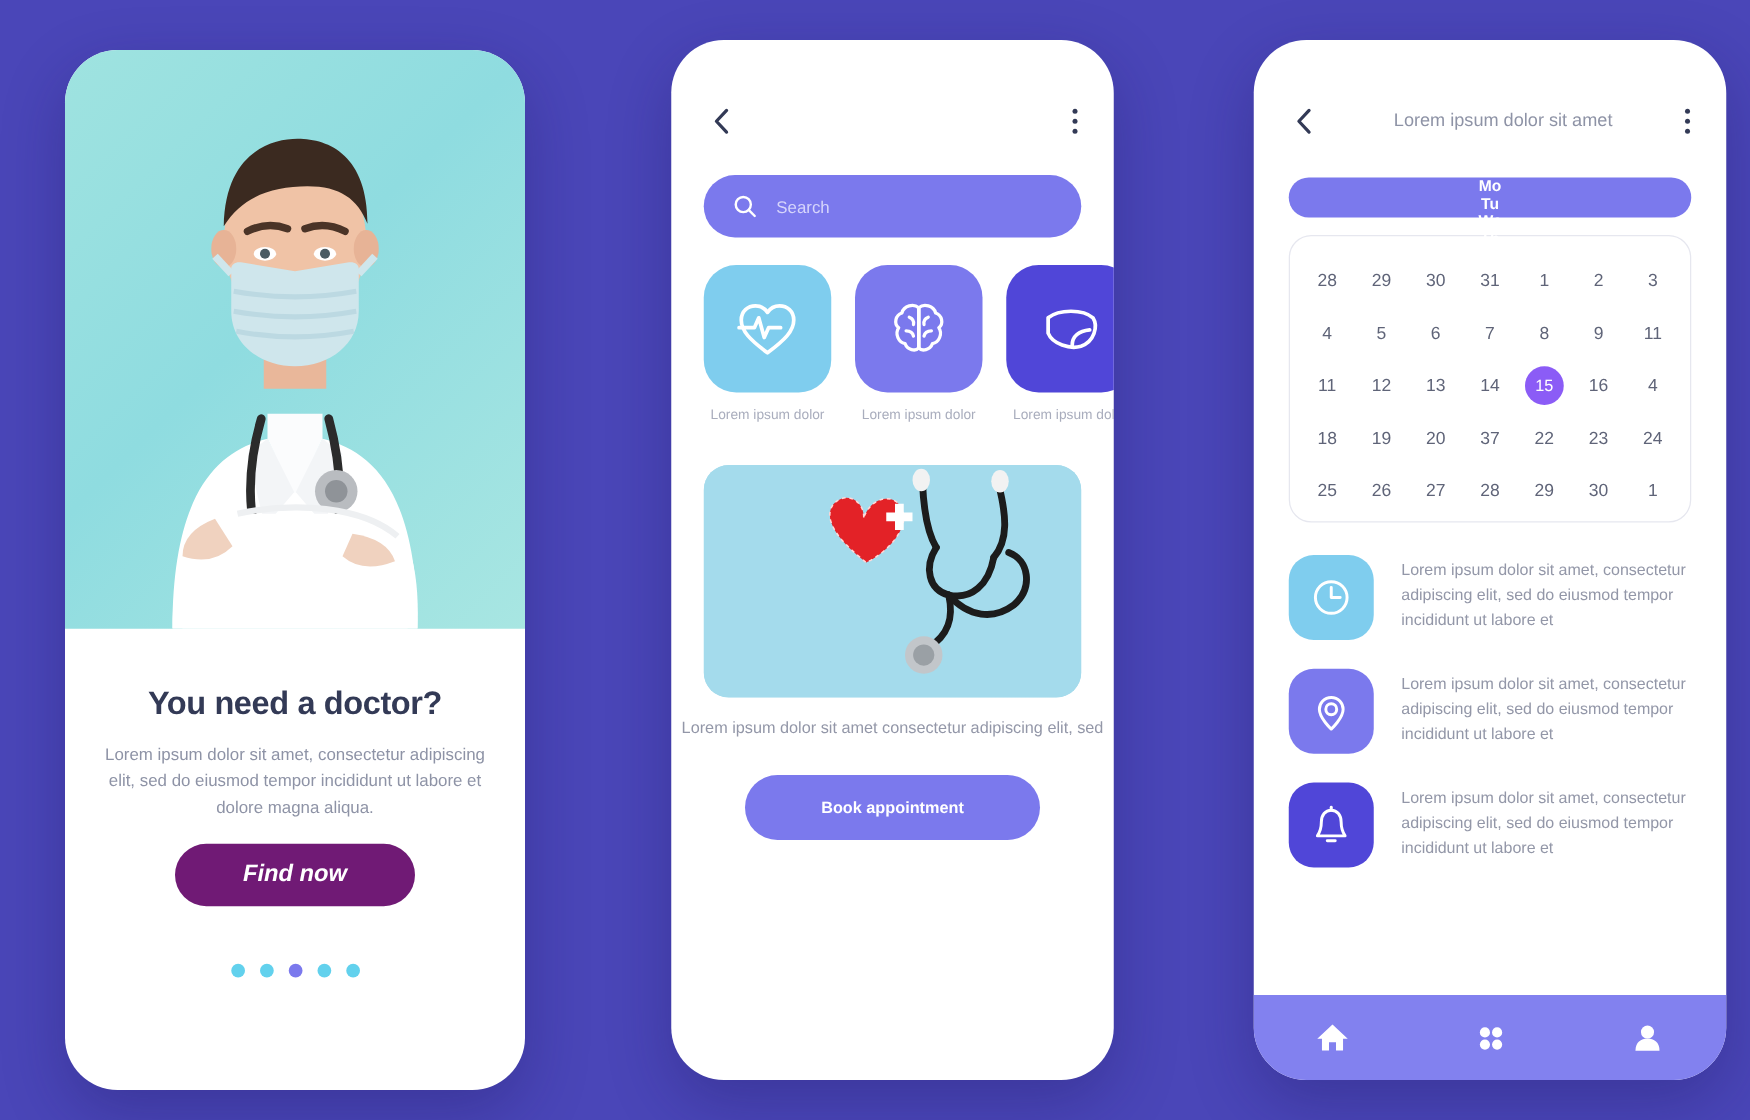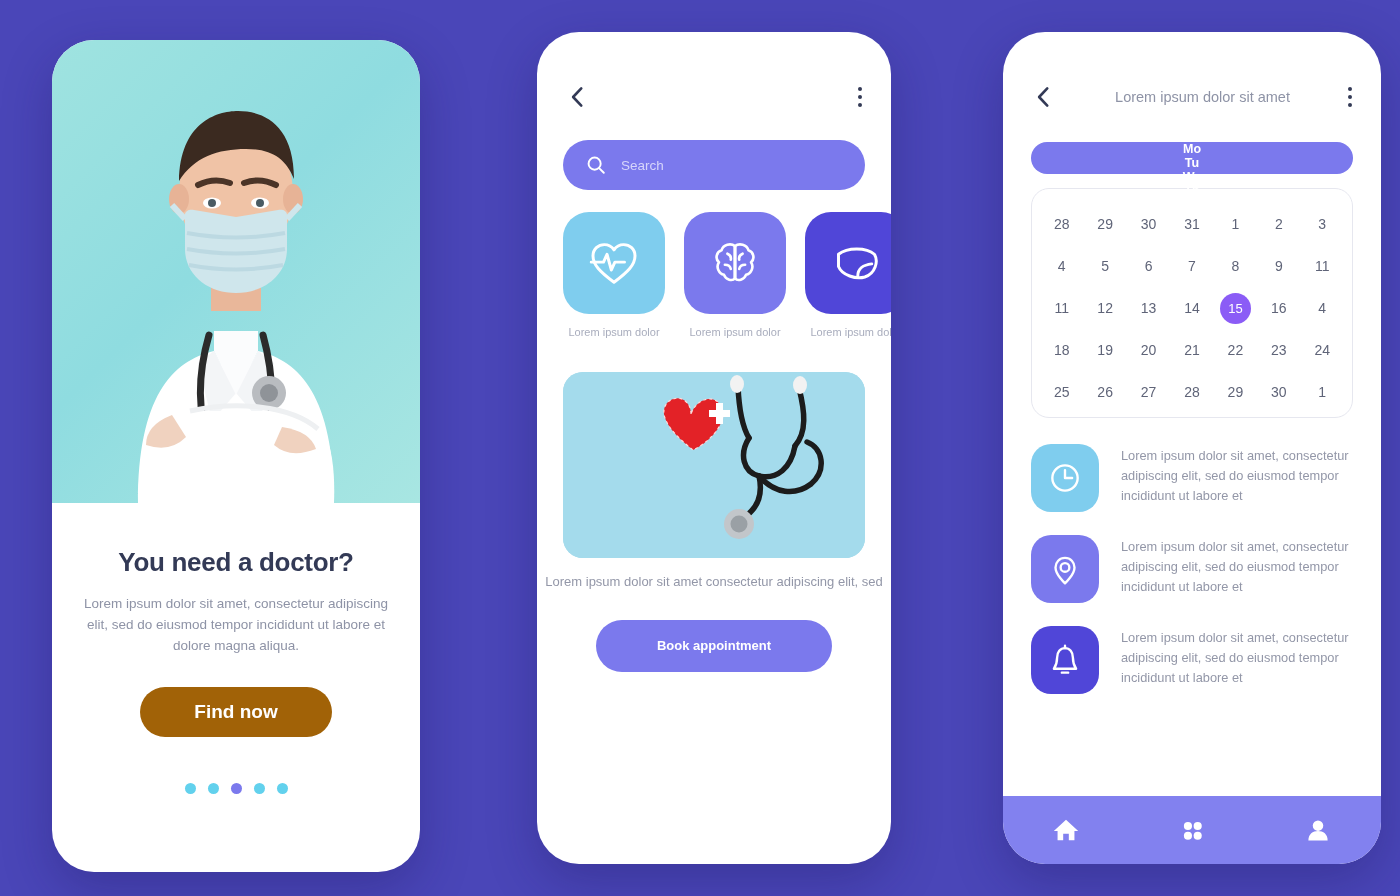--- a/index.html
+++ b/index.html
@@ -27,23 +27,23 @@
   .hero {
     position: relative; width: 100%; height: 463px;
     background: linear-gradient(135deg,#9fe3e0 0%, #8fdce0 45%, #a8e6e2 100%);
     overflow: hidden;
   }
   .doc { position: absolute; left: 50%; transform: translateX(-50%); bottom: 0; width: 300px; height: 440px; }
   .s1-body { padding: 44px 30px 0; text-align: center; }
   .s1-title { font-size: 26px; font-weight: 700; color: #333a56; letter-spacing:-.3px; }
   .s1-sub { margin-top: 16px; font-size: 13.5px; line-height: 1.55; color: #8e93a6; }
   .btn-primary {
-    display:block; margin: 30px auto 0; width: 192px; height: 50px;
-    border: none; border-radius: 26px; background: #a16207; color:#fff;
-    font-family:"Liberation Sans",sans-serif; font-size: 19px; font-weight: 700; cursor: pointer;
+    display:block; margin: 18px auto 0; width: 192px; height: 50px;
+    border: none; border-radius: 26px; background: #701a75; color:#fff;
+    font-family:"Liberation Sans",sans-serif; font-size: 19px; font-weight: 700; cursor: pointer; font-style: italic;
   }
   .dots { margin-top: 46px; display:flex; justify-content:center; gap: 12px; }
   .dot { width: 11px; height: 11px; border-radius: 50%; background: #62d1ed; cursor: pointer; }
   .dot.active { background: #7b79ed; }
 
   
   .phdr { display:flex; align-items:center; padding: 52px 28px 0; }
   .back { width: 26px; height: 26px; cursor: pointer; flex: 0 0 auto; }
   .phdr-title { flex:1; text-align:center; font-size: 14.5px; color:#8e93a6; }
   .kebab { width: 5px; display:flex; flex-direction:column; gap:4px; cursor:pointer; flex:0 0 auto; }
@@ -314,21 +314,21 @@
         <div class="calcell sel">
             <span>15</span>
           </div>
         <div class="calcell">16</div>
         <div class="calcell">4</div>
       </div>
       <div class="calrow">
         <div class="calcell">18</div>
         <div class="calcell">19</div>
         <div class="calcell">20</div>
-        <div class="calcell">21</div>
+        <div class="calcell">37</div>
         <div class="calcell">22</div>
         <div class="calcell">23</div>
         <div class="calcell">24</div>
       </div>
       <div class="calrow">
         <div class="calcell">25</div>
         <div class="calcell">26</div>
         <div class="calcell">27</div>
         <div class="calcell">28</div>
         <div class="calcell">29</div>

